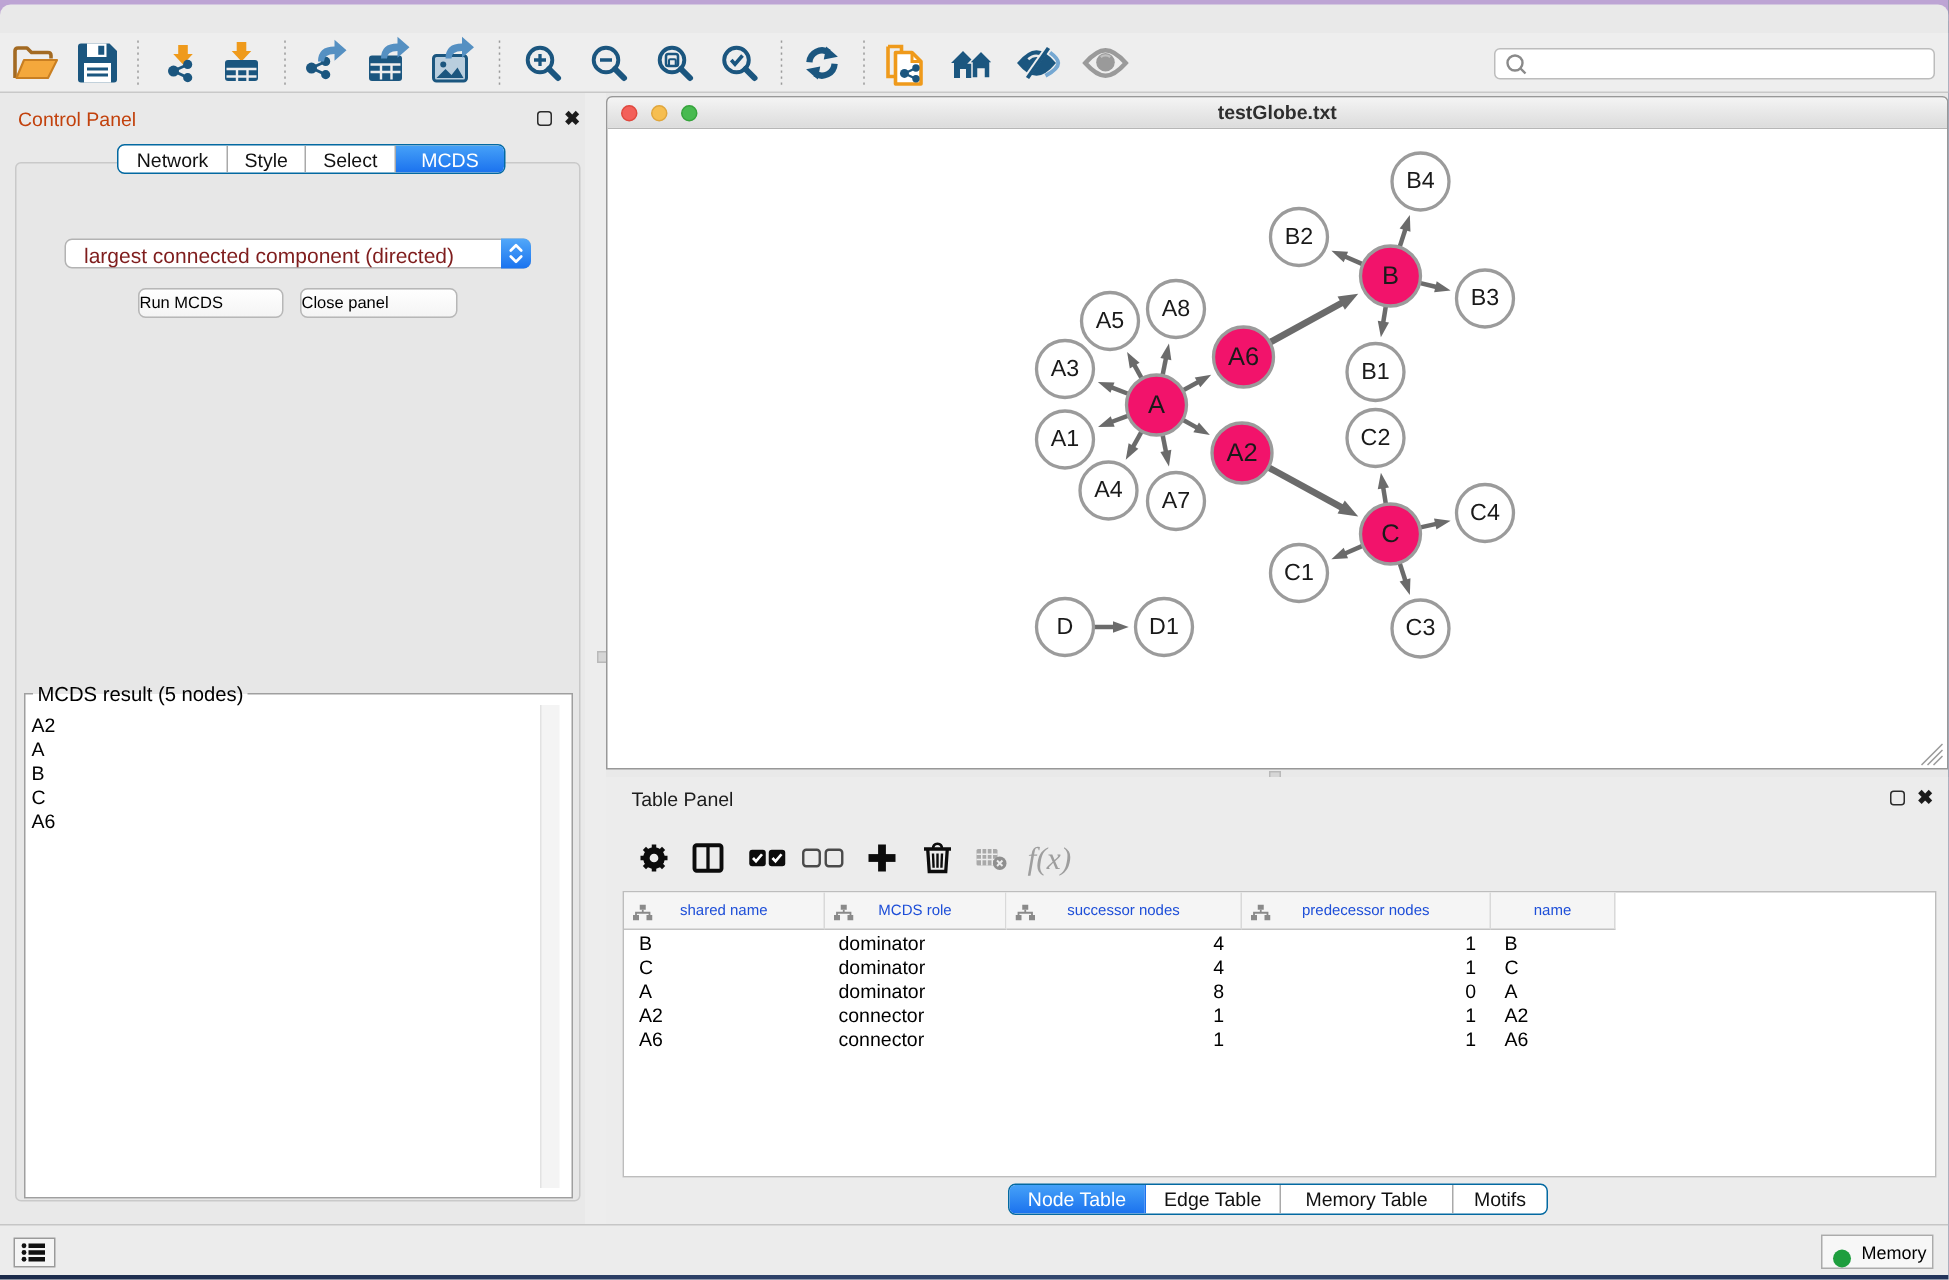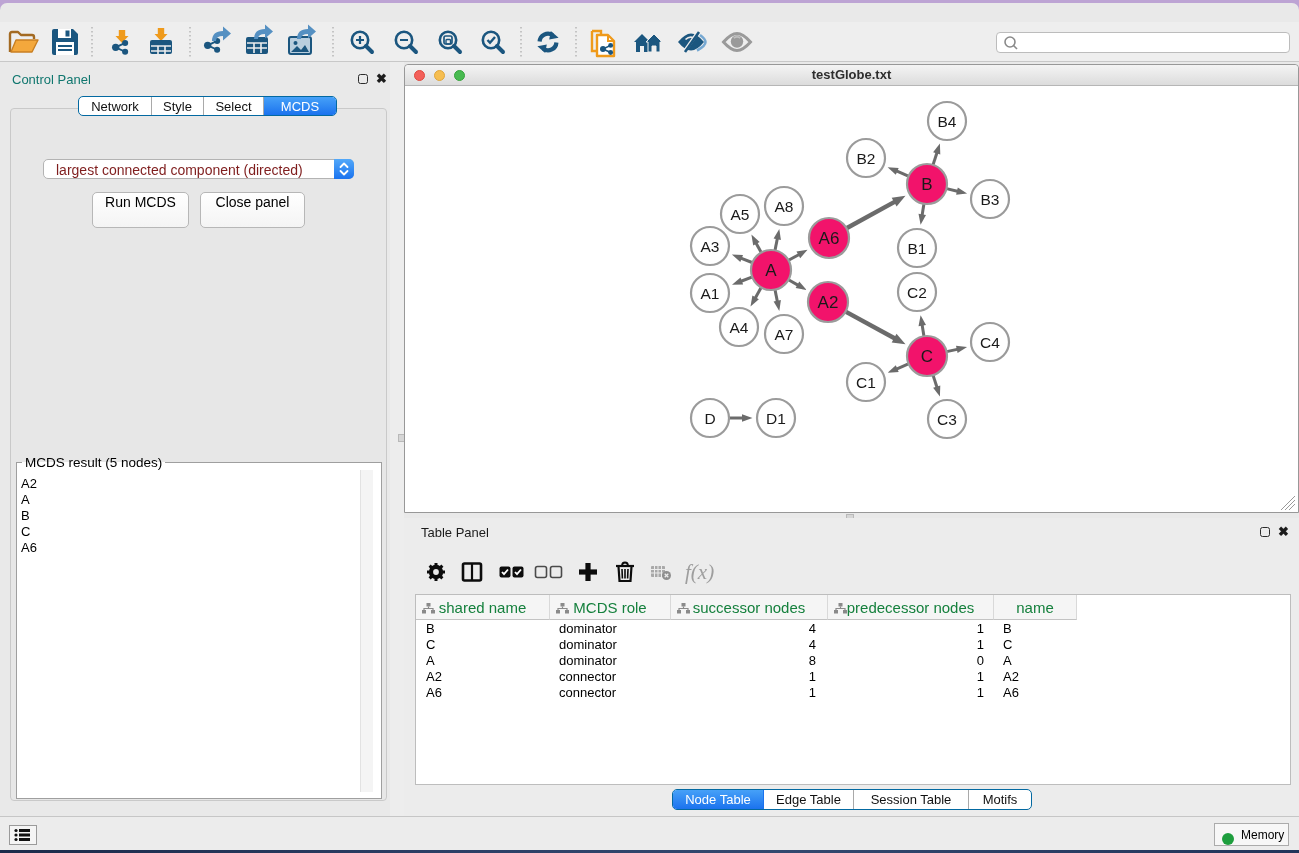--- a/index.html
+++ b/index.html
@@ -6,47 +6,47 @@
 body{background:linear-gradient(90deg,#1b2a4a 0%,#2c3f66 35%,#33486f 60%,#22345a 100%);font-family:"Liberation Sans",sans-serif;position:relative}
 .abs{position:absolute}
 #purple{left:0;top:0;width:1299px;height:14px;background:#bda4d4}
 #win{left:0;top:3px;width:1299px;height:847px;background:#e9e9e9;border-radius:7px 7px 0 0;overflow:hidden}
 #titlebar{left:0;top:0;width:1299px;height:19px;background:linear-gradient(#f3f3f3,#d7d7d7);border-bottom:1px solid #b0b0b0;border-radius:7px 7px 0 0}
 .light{position:absolute;top:3px;width:12px;height:12px;border-radius:50%}
 #title{width:100%;text-align:center;font-size:13px;color:#3d3d3d;line-height:18px}
 #toolbar{left:0;top:19px;width:1299px;height:40px;background:#eeeeee;border-bottom:1px solid #c8c8c8}
 #searchbox{left:996px;top:29px;width:294px;height:21px;background:#fff;border:1px solid #bcbcbc;border-radius:4px}
 #cp{left:0;top:59px;width:390px;height:754px;background:#e9e9e9}
-#cp .hdr{position:absolute;left:12px;top:10px;font-size:13px;color:#0f766e}
+#cp .hdr{position:absolute;left:12px;top:10px;font-size:13px;color:#c2410c}
 .fbtn{position:absolute;width:10px;height:10px;border:1.5px solid #2b2b2b;border-radius:2.5px}
 .xbtn{position:absolute;font-size:13px;font-weight:bold;color:#1b1b1b}
 #cpbox{left:10px;top:46px;width:377px;height:693px;background:#e7e7e7;border:1px solid #c9c9c9;border-radius:4px}
 .seg{position:absolute;display:flex;height:20px;border:1px solid #0369a1;border-radius:5px;background:#fff;overflow:hidden}
 .seg div{height:100%;font-size:13px;color:#111;text-align:center;line-height:19px;border-right:1px solid #a9a9a9}
 .seg div:last-child{border-right:none}
 .seg .on{background:linear-gradient(#46a1f8,#1b72ee);color:#fff;border-right-color:#1b72ee}
 #optlabel{left:7px;top:75px;width:377px;text-align:center;font-size:14px;color:#000}
 #dropdown{left:43px;top:97px;width:311px;height:20px;background:#fff;border:1px solid #b3b3b3;border-radius:5px}
 #dropdown span{position:absolute;left:12px;top:2px;font-size:14px;color:#7f1d1d}
 #spinner{position:absolute;right:-1px;top:-1px;width:20px;height:20px;border-radius:0 5px 5px 0;background:linear-gradient(#52a8f9,#1a73ef)}
-.btn{position:absolute;height:36px;background:linear-gradient(#ffffff,#f4f4f4);border:1px solid #b7b7b7;border-radius:5px;font-size:14px;color:#000;text-align:center;line-height:18px}
+.btn{position:absolute;height:20px;background:linear-gradient(#ffffff,#f4f4f4);border:1px solid #b7b7b7;border-radius:5px;font-size:11px;color:#000;line-height:18px}
 #groupbox{left:16px;top:400px;width:366px;height:337px;background:#fff;border:1px solid #9f9f9f}
 #gblegend{position:absolute;left:5px;top:-8px;font-size:13.5px;color:#000;padding:0 3px;background:linear-gradient(#e7e7e7 50%,#ffffff 50%)}
 #gblist{position:absolute;left:4px;top:13px;font-size:13px;color:#000;line-height:16px}
 #gbscroll{position:absolute;right:8px;top:7px;width:13px;height:322px;background:#f4f4f4;border-left:1px solid #e2e2e2}
 #divider{left:390px;top:59px;width:14px;height:754px;background:#ededed}
 #divhandle{left:398px;top:431px;width:7px;height:8px;background:#d6d6d6;border:1px solid #b9b9b9}
 #gwin{left:404px;top:61px;width:895px;height:449px;background:#fff;border:1px solid #989898;border-radius:4px 4px 0 0}
 #gtitle{left:0;top:0;width:100%;height:21px;background:linear-gradient(#f4f4f4,#dcdcdc);border-bottom:1px solid #b6b6b6;border-radius:4px 4px 0 0}
 #gtitle .t{width:100%;text-align:center;font-size:13px;font-weight:bold;color:#2e2e2e;line-height:20px}
 #hsplith{left:846px;top:511px;width:8px;height:5px;background:#d6d6d6;border:1px solid #b9b9b9}
 #tp{left:404px;top:515px;width:895px;height:298px;background:#ececec}
 #tp .hdr{position:absolute;left:17px;top:7px;font-size:13px;color:#1c1c1c}
 #tptable{position:absolute;left:11px;top:76px;width:876px;height:191px;background:#fff;border:1px solid #bdbdbd}
-.thead{position:absolute;top:0;height:25px;background:#f5f5f5;border-right:1px solid #d9d9d9;border-bottom:1px solid #c3c3c3;font-size:15px;color:#15803d;text-align:center;line-height:26px}
+.thead{position:absolute;top:0;height:25px;background:#f5f5f5;border-right:1px solid #d9d9d9;border-bottom:1px solid #c3c3c3;font-size:10px;color:#1d4ed8;text-align:center;line-height:26px}
 .trow{position:absolute;height:16px;font-size:13px;color:#000}
 .trow span{position:absolute;top:1px}
 #statusbar{left:0;top:813px;width:1299px;height:45px;background:#ececec;border-top:1px solid #c6c6c6}
 #hambtn{left:9px;top:8px;width:28px;height:20px;background:#f5f5f5;border:1px solid #9a9a9a}
 #membtn{left:1214px;top:6px;width:75px;height:23px;background:#f7f7f7;border:1px solid #ababab;font-size:12px;color:#000}
 </style></head><body>
 <div class="abs" id="purple"></div>
 <div class="abs" id="win">
 <div class="abs" id="toolbar">
       <svg width="1299" height="40" style="position:absolute;left:0;top:0">
@@ -428,21 +428,21 @@
           <span style="left:10px">A6</span>
           <span style="left:143px">connector</span>
           <span style="left:390px;width:10px;text-align:right">1</span>
           <span style="left:558px;width:10px;text-align:right">1</span>
           <span style="left:587px">A6</span>
         </div>
   </div>
   <div class="seg" style="left:268px;top:271px;height:21px">
     <div class="on" style="width:91px;line-height:20px">Node Table</div>
         <div style="width:90px;line-height:20px">Edge Table</div>
-        <div style="width:115px;line-height:20px">Session Table</div>
+        <div style="width:115px;line-height:20px">Memory Table</div>
         <div style="width:62px;line-height:20px">Motifs</div>
   </div>
 </div>
 <div class="abs" id="statusbar">
   <div class="abs" id="hambtn"><svg width="26" height="18">
           <g fill="#111">
             <circle cx="6" cy="4.5" r="1.6"></circle>
             <rect x="9" y="3" width="11" height="3"></rect>
             <circle cx="6" cy="9" r="1.6"></circle>
             <rect x="9" y="7.5" width="11" height="3"></rect>

